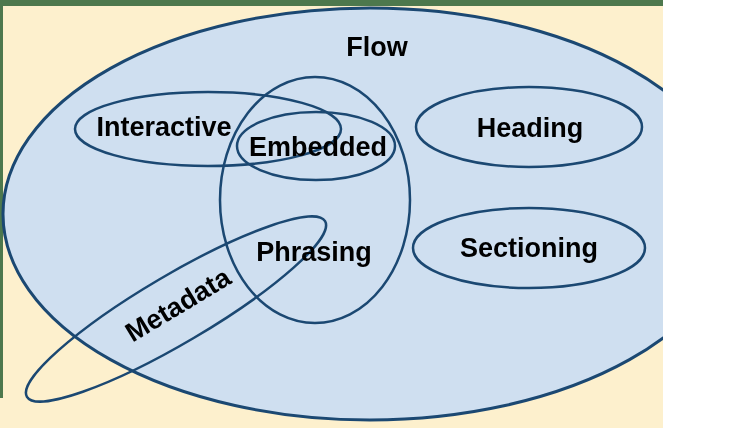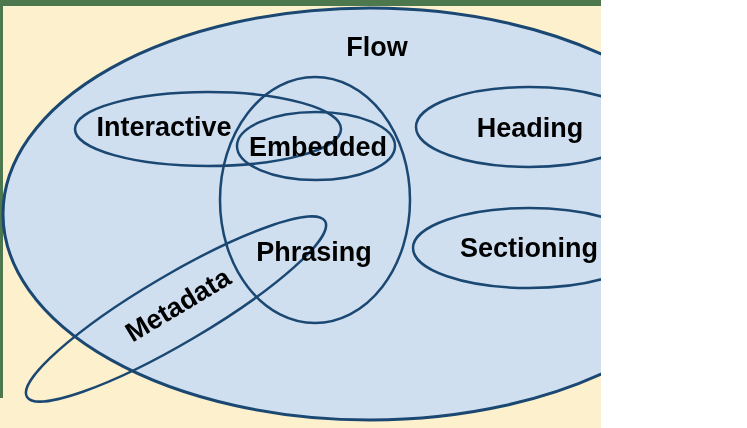--- a/index.html
+++ b/index.html
@@ -3,21 +3,21 @@
 <meta charset="utf-8">
 <style>
   html, body {
     margin: 0;
     padding: 0;
     background: #ffffff;
     font-family: "Liberation Sans", sans-serif;
   }
   .stage {
     position: relative;
-    width: 601px;
+    width: 663px;
     height: 428px;
     background: #fdf0cd;
     overflow: hidden;
   }
   .frame-top {
     position: absolute;
     top: 0; left: 0;
     width: 747px; height: 6px;
     background: #4d784d;
   }

